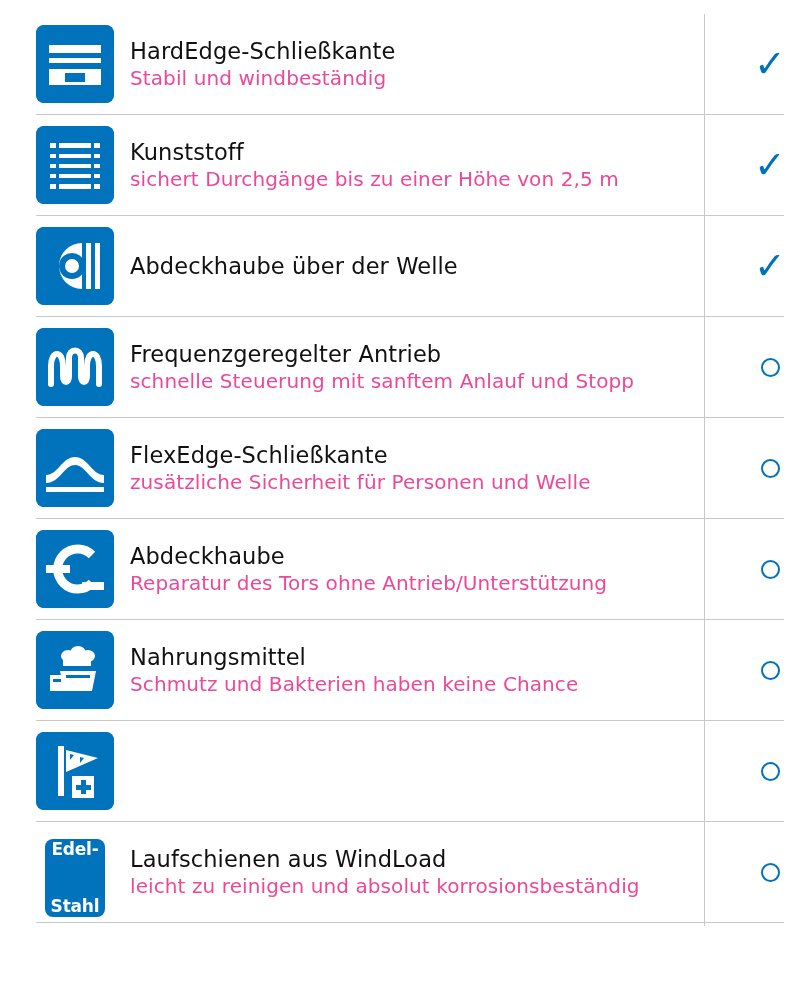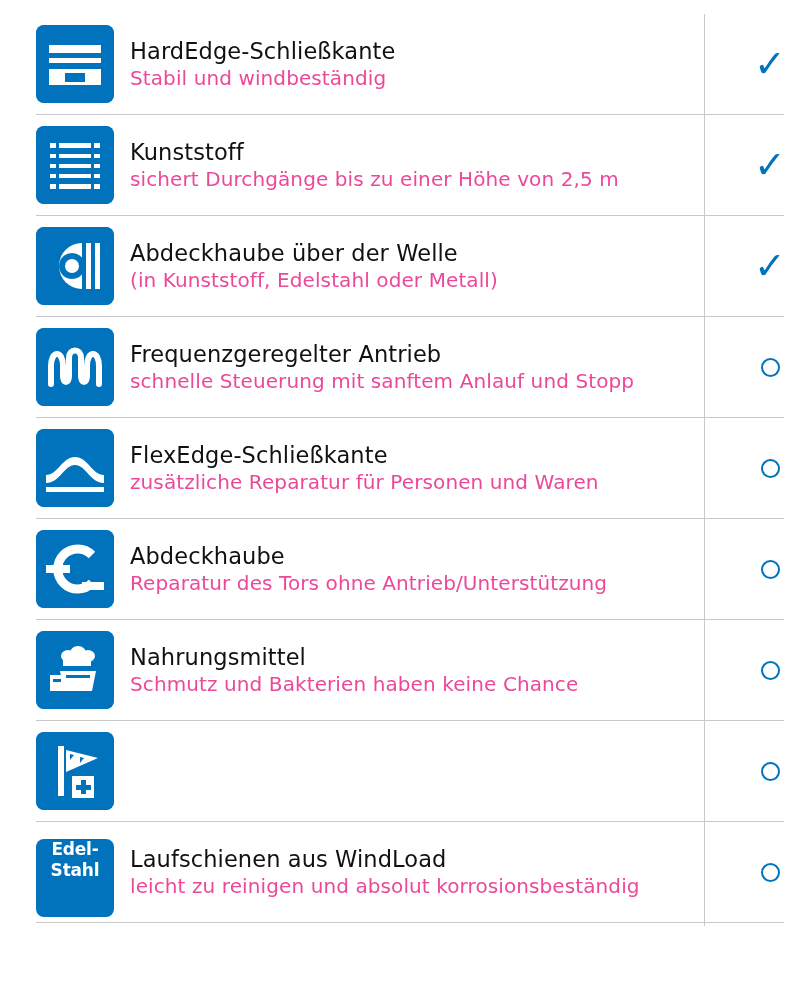--- a/index.html
+++ b/index.html
@@ -99,28 +99,28 @@
   }
   .edelstahl-text {
     color: #ffffff;
     font-size: 17px;
     font-weight: bold;
     text-align: center;
     line-height: 21px;
     letter-spacing: -.2px;
   }
   .edelstahl-wrap {
-    width: 78px;
+    width: 60px;
     height: 78px;
     border-radius: 8px;
     background: #0073bc;
     display: flex;
     flex-direction: column;
     align-items: center;
-    justify-content: flex-start;
+    justify-content: space-between;
     margin-top: 12px;
   }
 </style>
 </head>
 <body>
 
 <div class="feature-table">
 
   <div class="vrule"></div>
 
@@ -171,21 +171,20 @@
         <rect x="0" y="0" width="78" height="78" rx="8" fill="#0073bc"></rect>
         <path d="M46 16 A23 23 0 1 0 46 62 Z" fill="#ffffff"></path>
         <circle cx="36" cy="39" r="13" fill="#0073bc"></circle>
         <circle cx="36" cy="39" r="7" fill="#ffffff"></circle>
         <rect x="50" y="16" width="5" height="46" fill="#ffffff"></rect>
         <rect x="59" y="16" width="5" height="46" fill="#ffffff"></rect>
       </svg>
     </div>
     <div class="text-cell">
       <div class="title">Abdeckhaube über der Welle</div>
-      <div class="subtitle">(in Kunststoff, Edelstahl oder Metall)</div>
     </div>
     <div class="mark-cell">
       <span class="check">✓</span>
     </div>
   </div>
 
   <div class="row">
     <div class="icon-cell">
       <svg class="icon-box" viewBox="0 0 78 78">
         <rect x="0" y="0" width="78" height="78" rx="8" fill="#0073bc"></rect>
@@ -204,21 +203,21 @@
   <div class="row">
     <div class="icon-cell">
       <svg class="icon-box" viewBox="0 0 78 78">
         <rect x="0" y="0" width="78" height="78" rx="8" fill="#0073bc"></rect>
         <path d="M10 46 C22 46 26 28 39 28 C52 28 56 46 68 46 L68 54 C54 54 50 36 39 36 C28 36 24 54 10 54 Z" fill="#ffffff"></path>
         <rect x="10" y="58" width="58" height="5" fill="#ffffff"></rect>
       </svg>
     </div>
     <div class="text-cell">
       <div class="title">FlexEdge-Schließkante</div>
-      <div class="subtitle">zusätzliche Reparatur für Personen und Waren</div>
+      <div class="subtitle">zusätzliche Sicherheit für Personen und Welle</div>
     </div>
     <div class="mark-cell">
       <span class="circle"></span>
     </div>
   </div>
 
   <div class="row">
     <div class="icon-cell">
       <svg class="icon-box" viewBox="0 0 78 78">
         <rect x="0" y="0" width="78" height="78" rx="8" fill="#0073bc"></rect>

